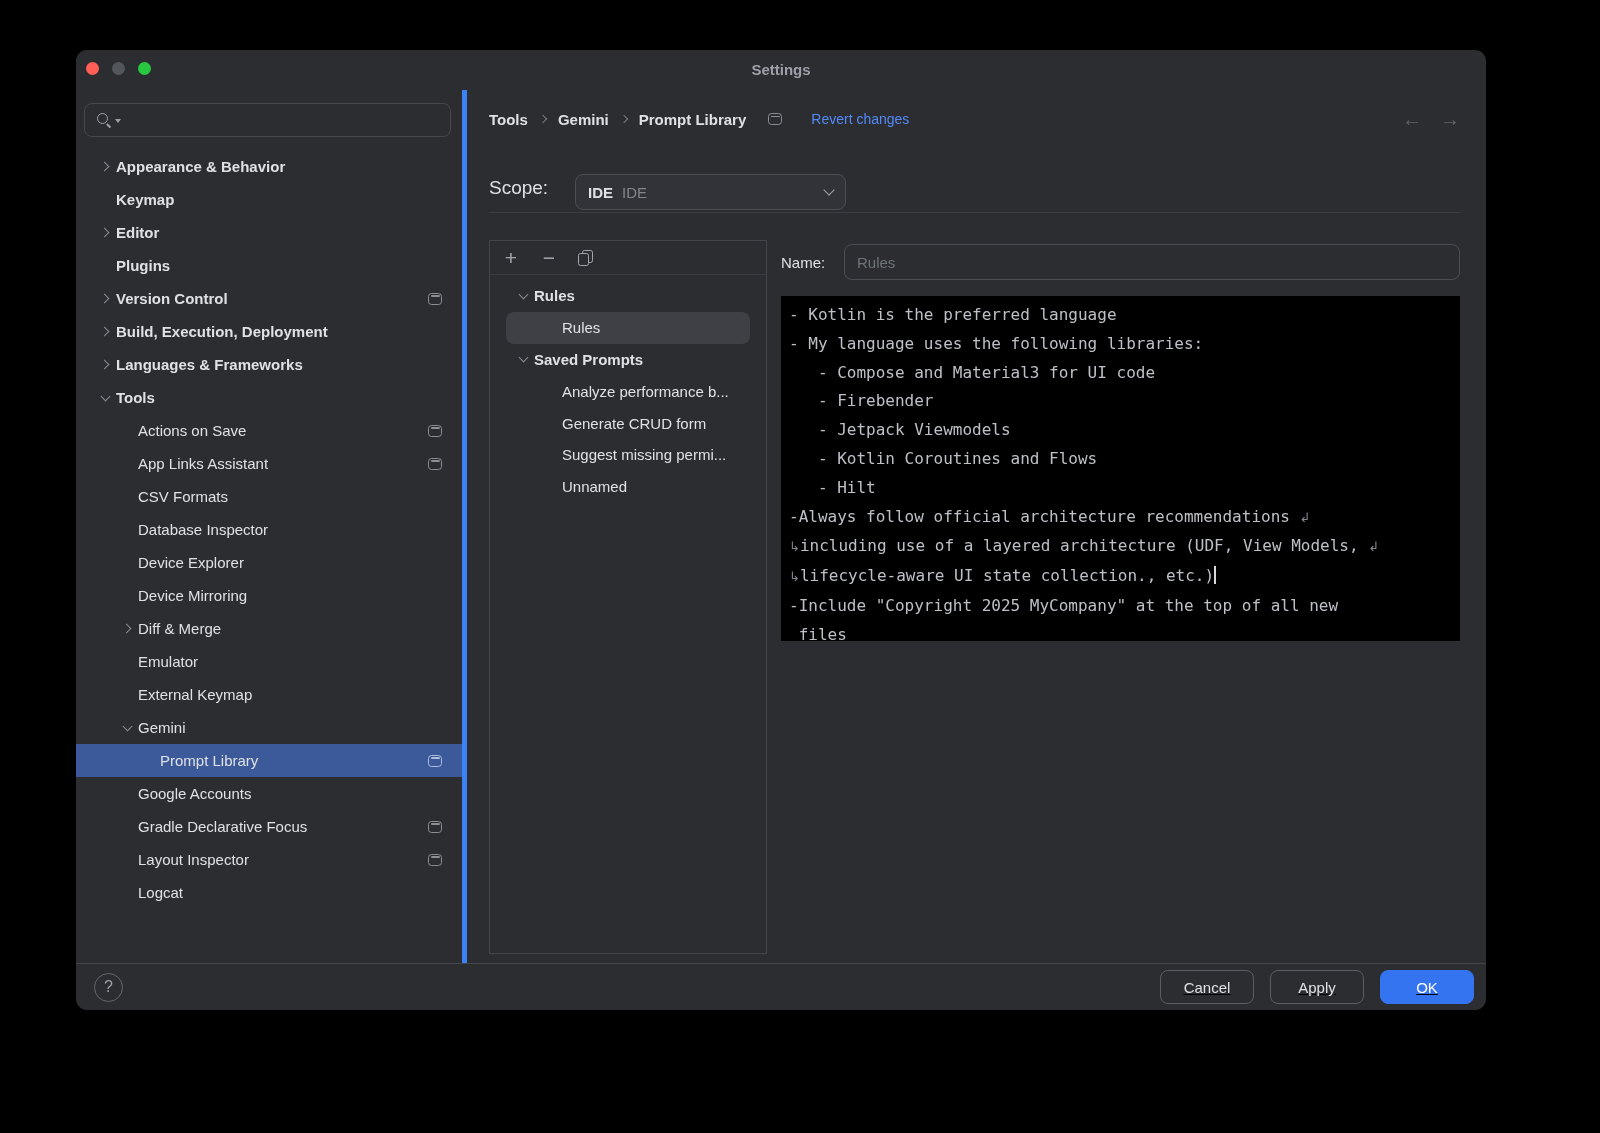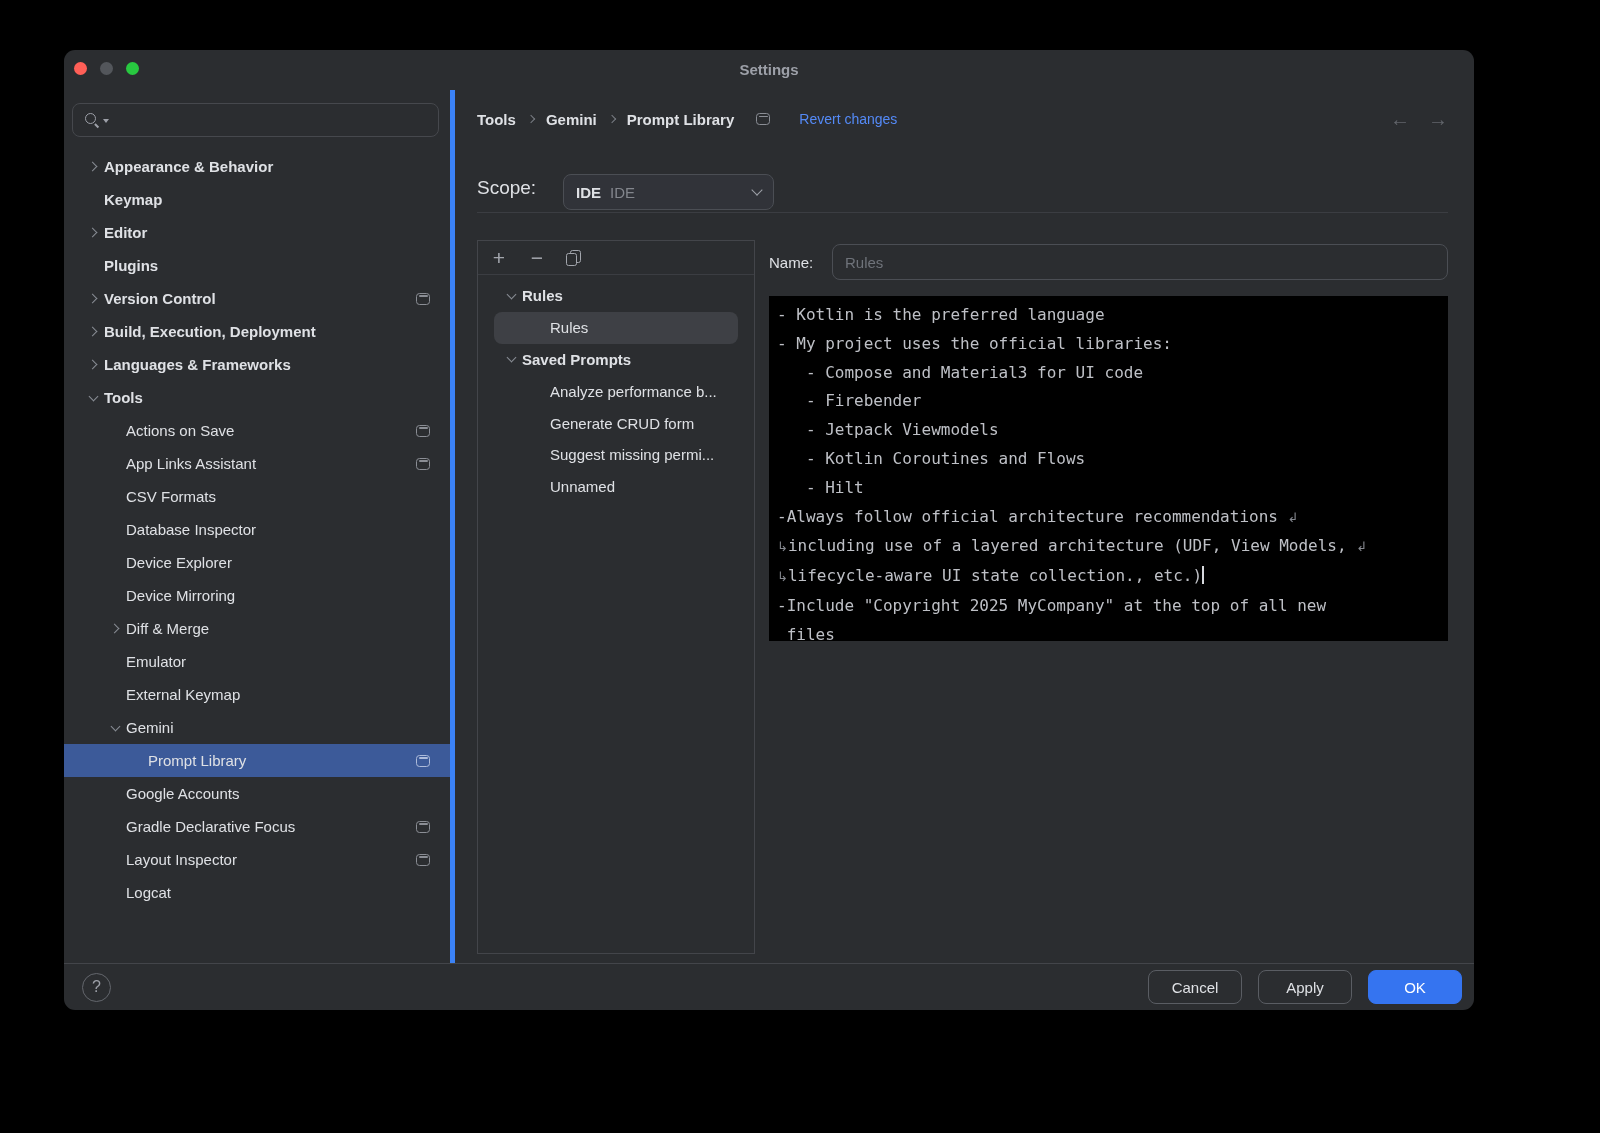--- a/index.html
+++ b/index.html
@@ -1,20 +1,20 @@
 <!DOCTYPE html>
 <html><head>
 <meta charset="utf-8">
 <style>
   * { margin:0; padding:0; box-sizing:border-box; }
   html,body { width:1600px; height:1133px; background:#000; overflow:hidden;
               font-family:"Liberation Sans", sans-serif; }
   .stage { position:relative; width:1600px; height:1133px; }
 
-  .window { position:absolute; left:64px; top:50px; width:1410px; height:960px;
+  .window { position:absolute; left:76px; top:50px; width:1410px; height:960px;
             background:#2B2D30; border-radius:11px; overflow:hidden;
             box-shadow:0 30px 80px rgba(0,0,0,.6); display:flex; flex-direction:column; }
 
   
   .titlebar { position:relative; height:40px; flex:0 0 40px; }
   .traffic { position:absolute; left:10px; top:12px; display:flex; gap:13px; }
   .light { width:13px; height:13px; border-radius:50%; display:inline-block; cursor:default; }
   .light.red   { background:#FF5F57; }
   .light.gray  { background:#53565B; }
   .light.green { background:#28C840; }
@@ -66,21 +66,21 @@
   .bc-sep { width:6px; height:6px; border-right:1.6px solid #797D84; border-bottom:1.6px solid #797D84;
             transform:rotate(-45deg); margin:0 1px; }
   .revert { display:flex; align-items:center; gap:9px; margin-left:22px; cursor:pointer; }
   .revert .label { color:#548AF7; font-size:14px; }
   .nav-arrows { margin-left:auto; display:flex; gap:18px; color:#5F6artefact368;}
   .nav-arrows span { color:#606artefact3; }
   .arrow { color:#62656B; font-size:20px; line-height:20px; cursor:default; }
 
   .scope-row { margin-top:36px; height:36px; display:flex; align-items:center; }
   .scope-label { color:#DFE1E5; font-size:19px; width:86px; }
-  .scope-select { width:211px; height:36px; border:1px solid #4B4E54; border-radius:8px;
+  .scope-select { width:271px; height:36px; border:1px solid #4B4E54; border-radius:8px;
                   background:#313339; display:flex; align-items:center; padding:0 12px; cursor:pointer;margin-top:8px; }
   .scope-prefix { color:#DFE1E5; font-weight:bold; font-size:15px; margin-right:9px; }
   .scope-value  { color:#83868D; font-size:15px; }
   .scope-select .dd { margin-left:auto; width:8px; height:8px; border-right:1.8px solid #9DA0A8;
                       border-bottom:1.8px solid #9DA0A8; transform:rotate(45deg); margin-top:-4px; }
 
   .hdivider { margin-top:6px; height:1px; background:#3B3D42; }
 
   .panels { margin-top:27px; display:flex; gap:14px; flex:0 0 714px; height:714px; min-height:0; }
 
@@ -116,21 +116,21 @@
   .eline { font-family:"DejaVu Sans Mono", monospace; font-size:16px; line-height:28.8px;
            color:#BEC0C6; white-space:pre; }
   .wrapmark { color:#84878E; font-size:13px; font-family:"DejaVu Sans", sans-serif; }
   .caret { display:inline-block; width:1.5px; height:18px; background:#D6D8DD; vertical-align:-3px; }
 
   
   .footer { flex:0 0 47px; border-top:1px solid #43454A; display:flex; align-items:center;
             padding:0 12px 0 18px; }
   .help { width:29px; height:29px; border:1.5px solid #64676D; border-radius:50%; color:#9DA0A8;
           display:flex; align-items:center; justify-content:center; font-size:16px; cursor:pointer; }
-  .fbuttons { margin-left:auto; display:flex; gap:16px; }
+  .fbuttons { margin-left:auto; display:flex; gap:16px;text-decoration:underline; }
   .btn { min-width:94px; height:34px; border-radius:8px; font-size:15px; display:flex;
          align-items:center; justify-content:center; cursor:pointer; padding:0 18px; }
   .btn.ghost { border:1px solid #5A5D63; color:#DFE1E5; background:transparent; }
   .btn.primary { background:#3574F0; color:#FFFFFF; border:1px solid #3574F0; }
 </style>
 </head>
 <body>
 
 <div class="stage">
   <div class="window">
@@ -345,21 +345,21 @@
             </div>
           </section>
 
           <section class="detail">
             <div class="name-row">
               <span class="name-label">Name:</span>
               <input class="name-input" type="text" placeholder="Rules" style="">
             </div>
             <div class="editor">
               <div class="eline"><span>- Kotlin is the preferred language</span></div>
-              <div class="eline"><span>- My project uses the official libraries:</span></div>
+              <div class="eline"><span>- My language uses the following libraries:</span></div>
               <div class="eline"><span>   - Compose and Material3 for UI code</span></div>
               <div class="eline"><span>   - Firebender</span></div>
               <div class="eline"><span>   - Jetpack Viewmodels</span></div>
               <div class="eline"><span>   - Kotlin Coroutines and Flows</span></div>
               <div class="eline"><span>   - Hilt</span></div>
               <div class="eline"><span>-Always follow official architecture recommendations </span><span class="wrapmark">↲</span></div>
               <div class="eline"><span class="wrapmark">↳</span><span>including use of a layered architecture (UDF, View Models, </span><span class="wrapmark">↲</span></div>
               <div class="eline"><span class="wrapmark">↳</span><span>lifecycle-aware UI state collection., etc.)</span><span class="caret"></span></div>
               <div class="eline"><span>-Include "Copyright 2025 MyCompany" at the top of all new</span></div>
               <div class="eline"><span> files</span></div>

